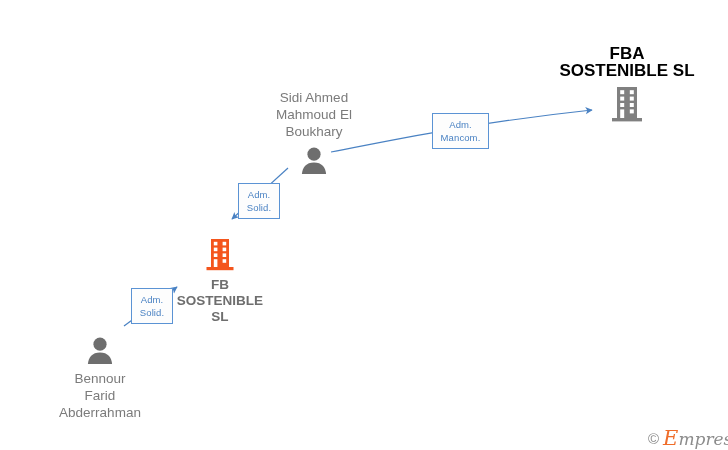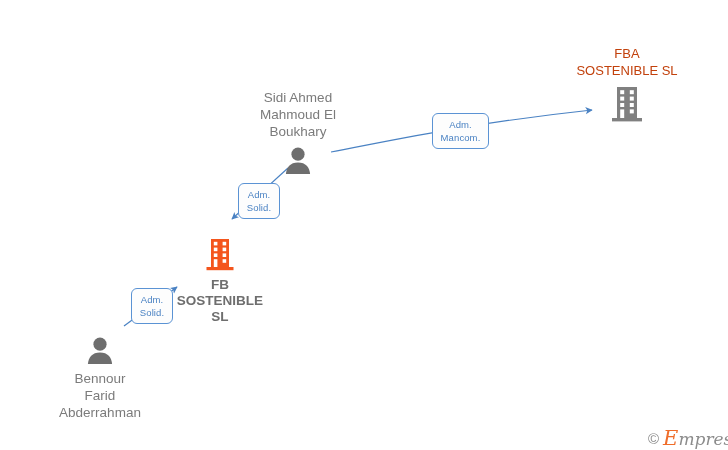--- a/index.html
+++ b/index.html
@@ -40,36 +40,36 @@
     text-align: center;
     line-height: 17px;
     white-space: pre-line;
   }
   .label-person {
     font-size: 13.5px;
     color: #7b7b7b;
     font-weight: normal;
   }
   .label-company-plain {
-    font-size: 13px;
-    color: #c2410c;
-    font-weight: normal;
+    font-size: 17px;
+    color: #000000;
+    font-weight: bold;
   }
   .label-company-focus {
     font-size: 13.5px;
     color: #6e6e6e;
     font-weight: bold;
     line-height: 16px;
   }
   .node-person .node-label { margin-top: 4px; }
   .edge-label {
     position: absolute;
     box-sizing: border-box;
     border: 1px solid #5b93d4;
-    border-radius: 6px;
+    border-radius: 0;
     background: #fdfdfd;
     color: #4a82c3;
     font-size: 9.5px;
     line-height: 13px;
     text-align: center;
     padding: 4px 5px 4px 5px;
     white-space: pre-line;
     letter-spacing: 0.1px;
   }
   .watermark {
@@ -126,21 +126,21 @@
         <rect x="10.2" y="11.6" width="4" height="4" fill="#ffffff"></rect>
         <rect x="19.8" y="11.6" width="4" height="4" fill="#ffffff"></rect>
         <rect x="10.2" y="18" width="4" height="4" fill="#ffffff"></rect>
         <rect x="19.8" y="18" width="4" height="4" fill="#ffffff"></rect>
         <rect x="10.2" y="24.4" width="4" height="8.6" fill="#ffffff"></rect>
         <rect x="19.8" y="24.4" width="4" height="4" fill="#ffffff"></rect>
       </svg>
     </div>
   </div>
 
-  <div class="node node-person" style="left:218px; top:85px;">
+  <div class="node node-person" style="left:234px; top:85px;">
     <div class="node-label label-person">Sidi Ahmed
 Mahmoud El
 Boukhary</div>
     <div class="node-icon" style="margin-top:6px;">
       <svg width="30" height="28" viewBox="0 0 30 28">
         <circle cx="15" cy="8.2" r="6.6" fill="#6e6e6e"></circle>
         <path d="M15,16.4 C 7.2,16.4 3.4,21.2 2.9,28 L27.1,28 C 26.6,21.2 22.8,16.4 15,16.4 Z" fill="#6e6e6e"></path>
       </svg>
     </div>
   </div>

